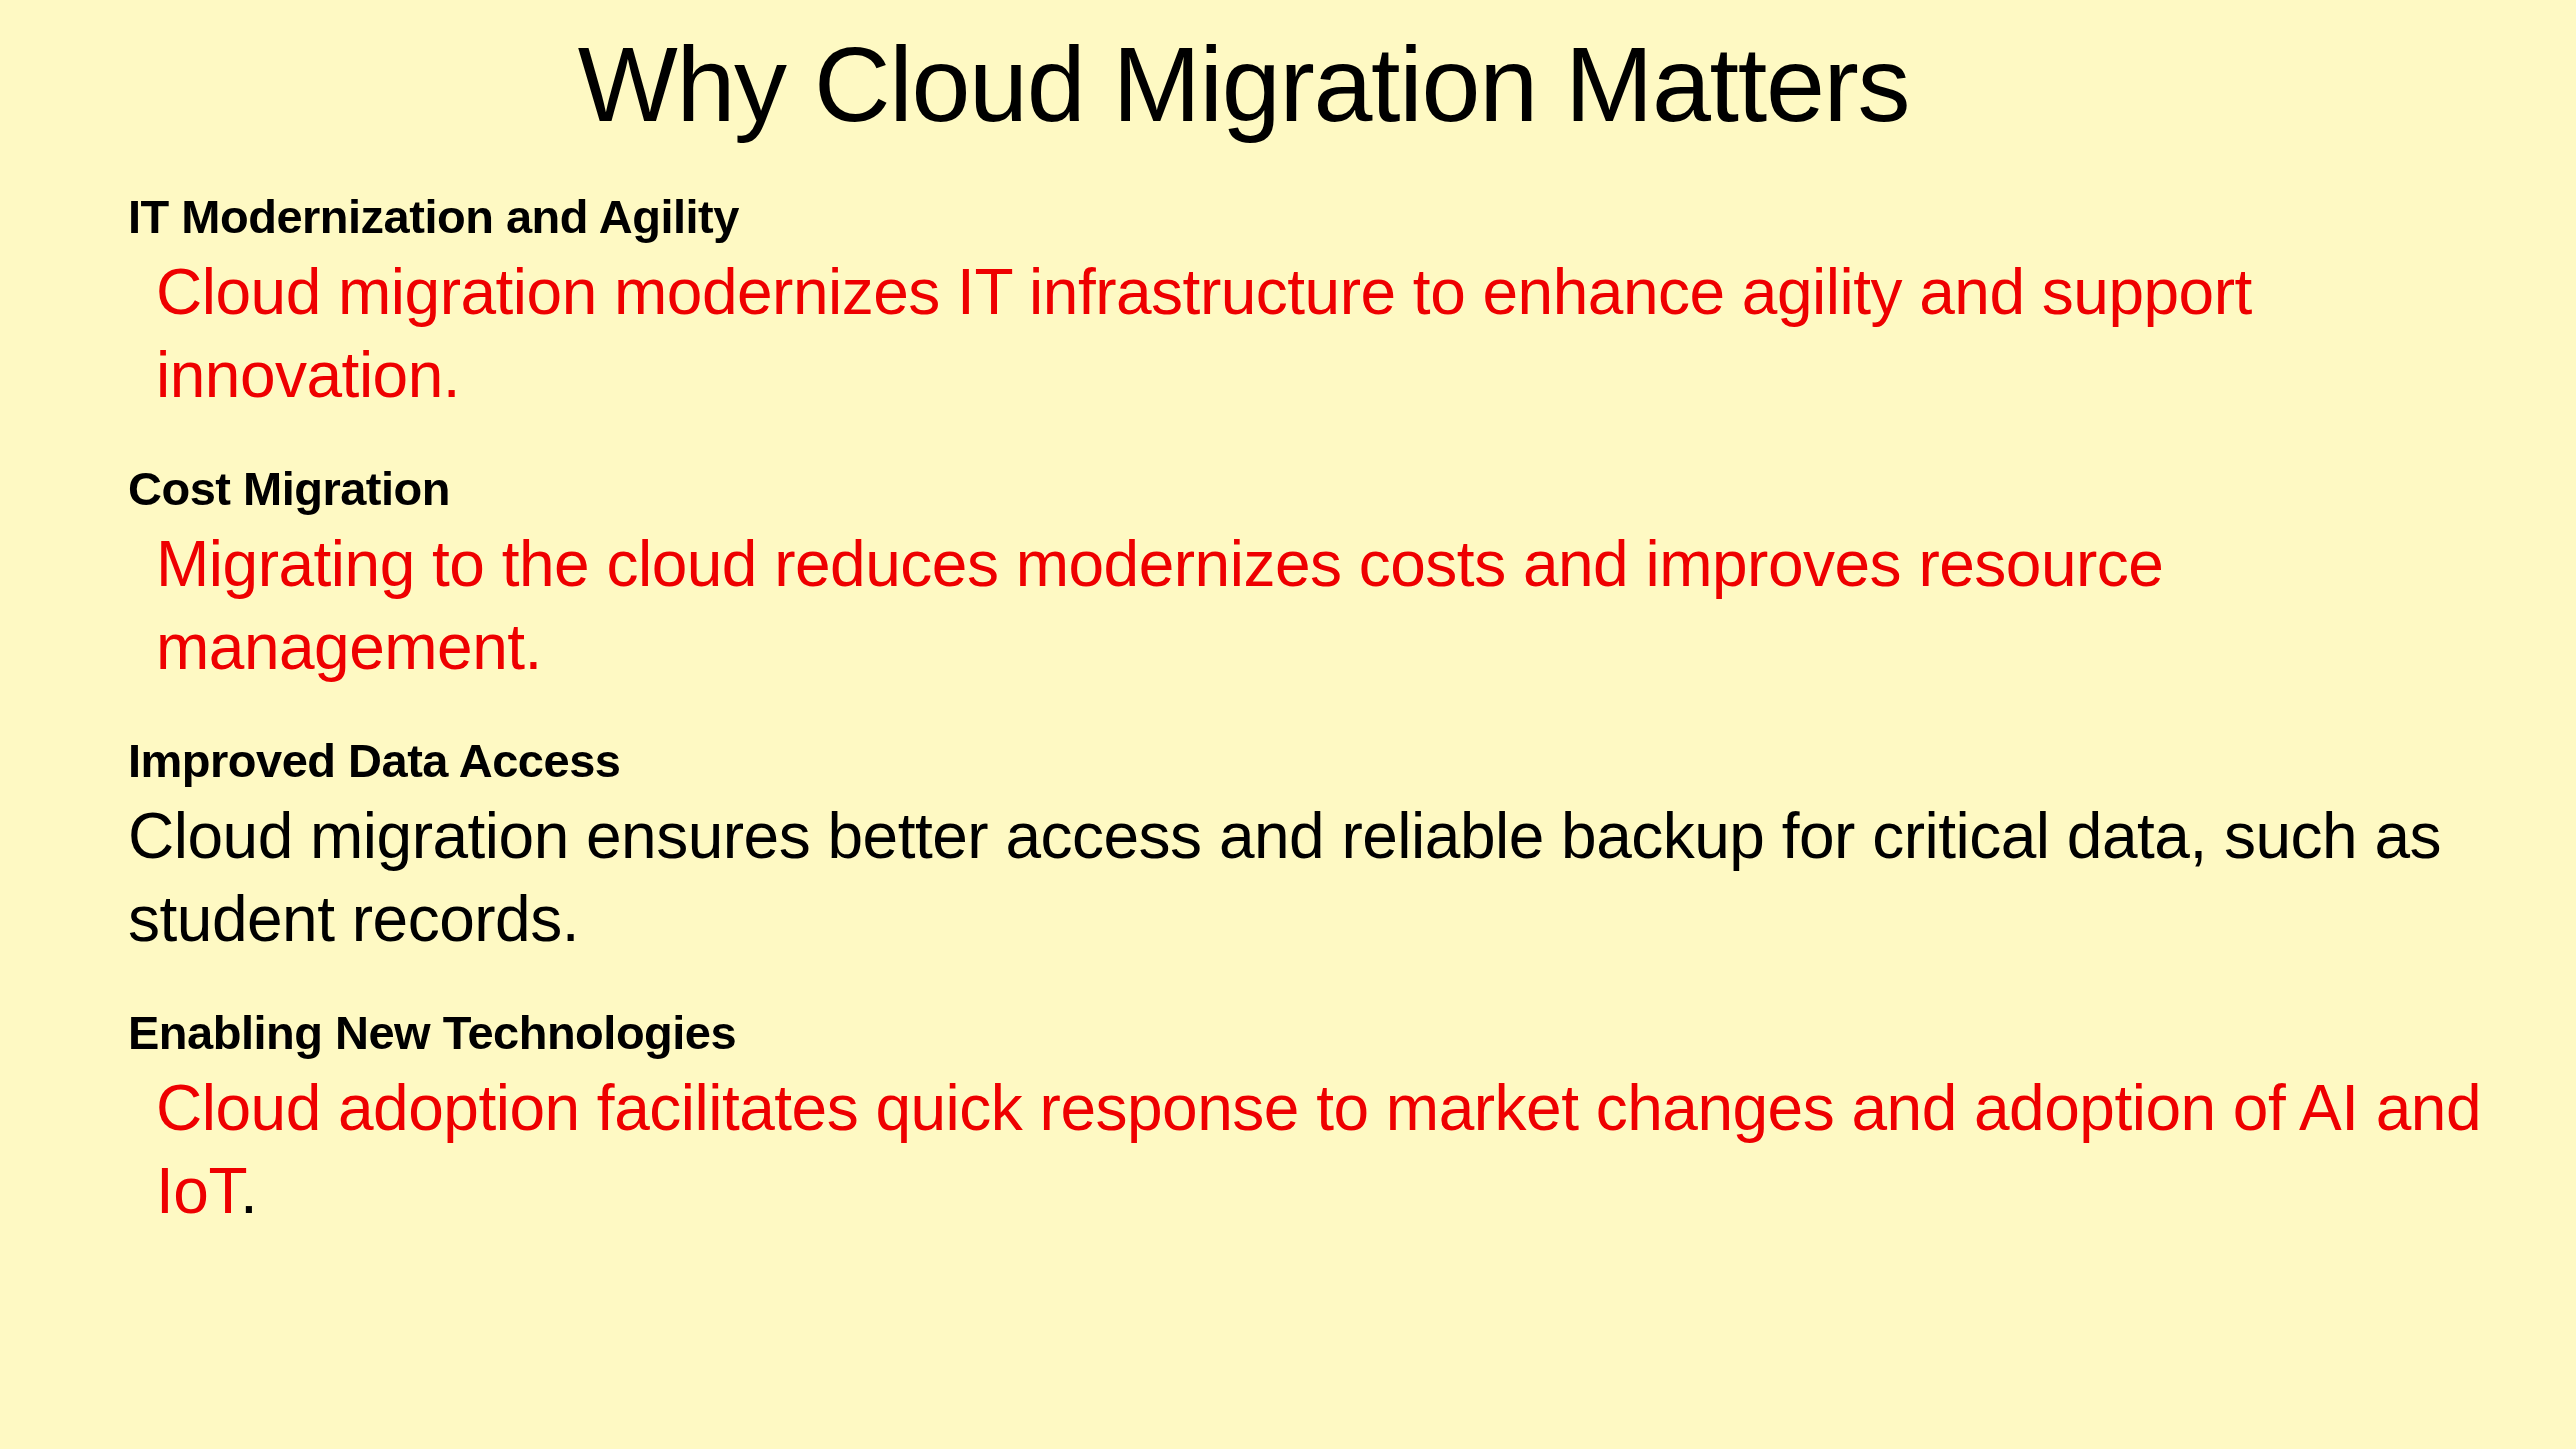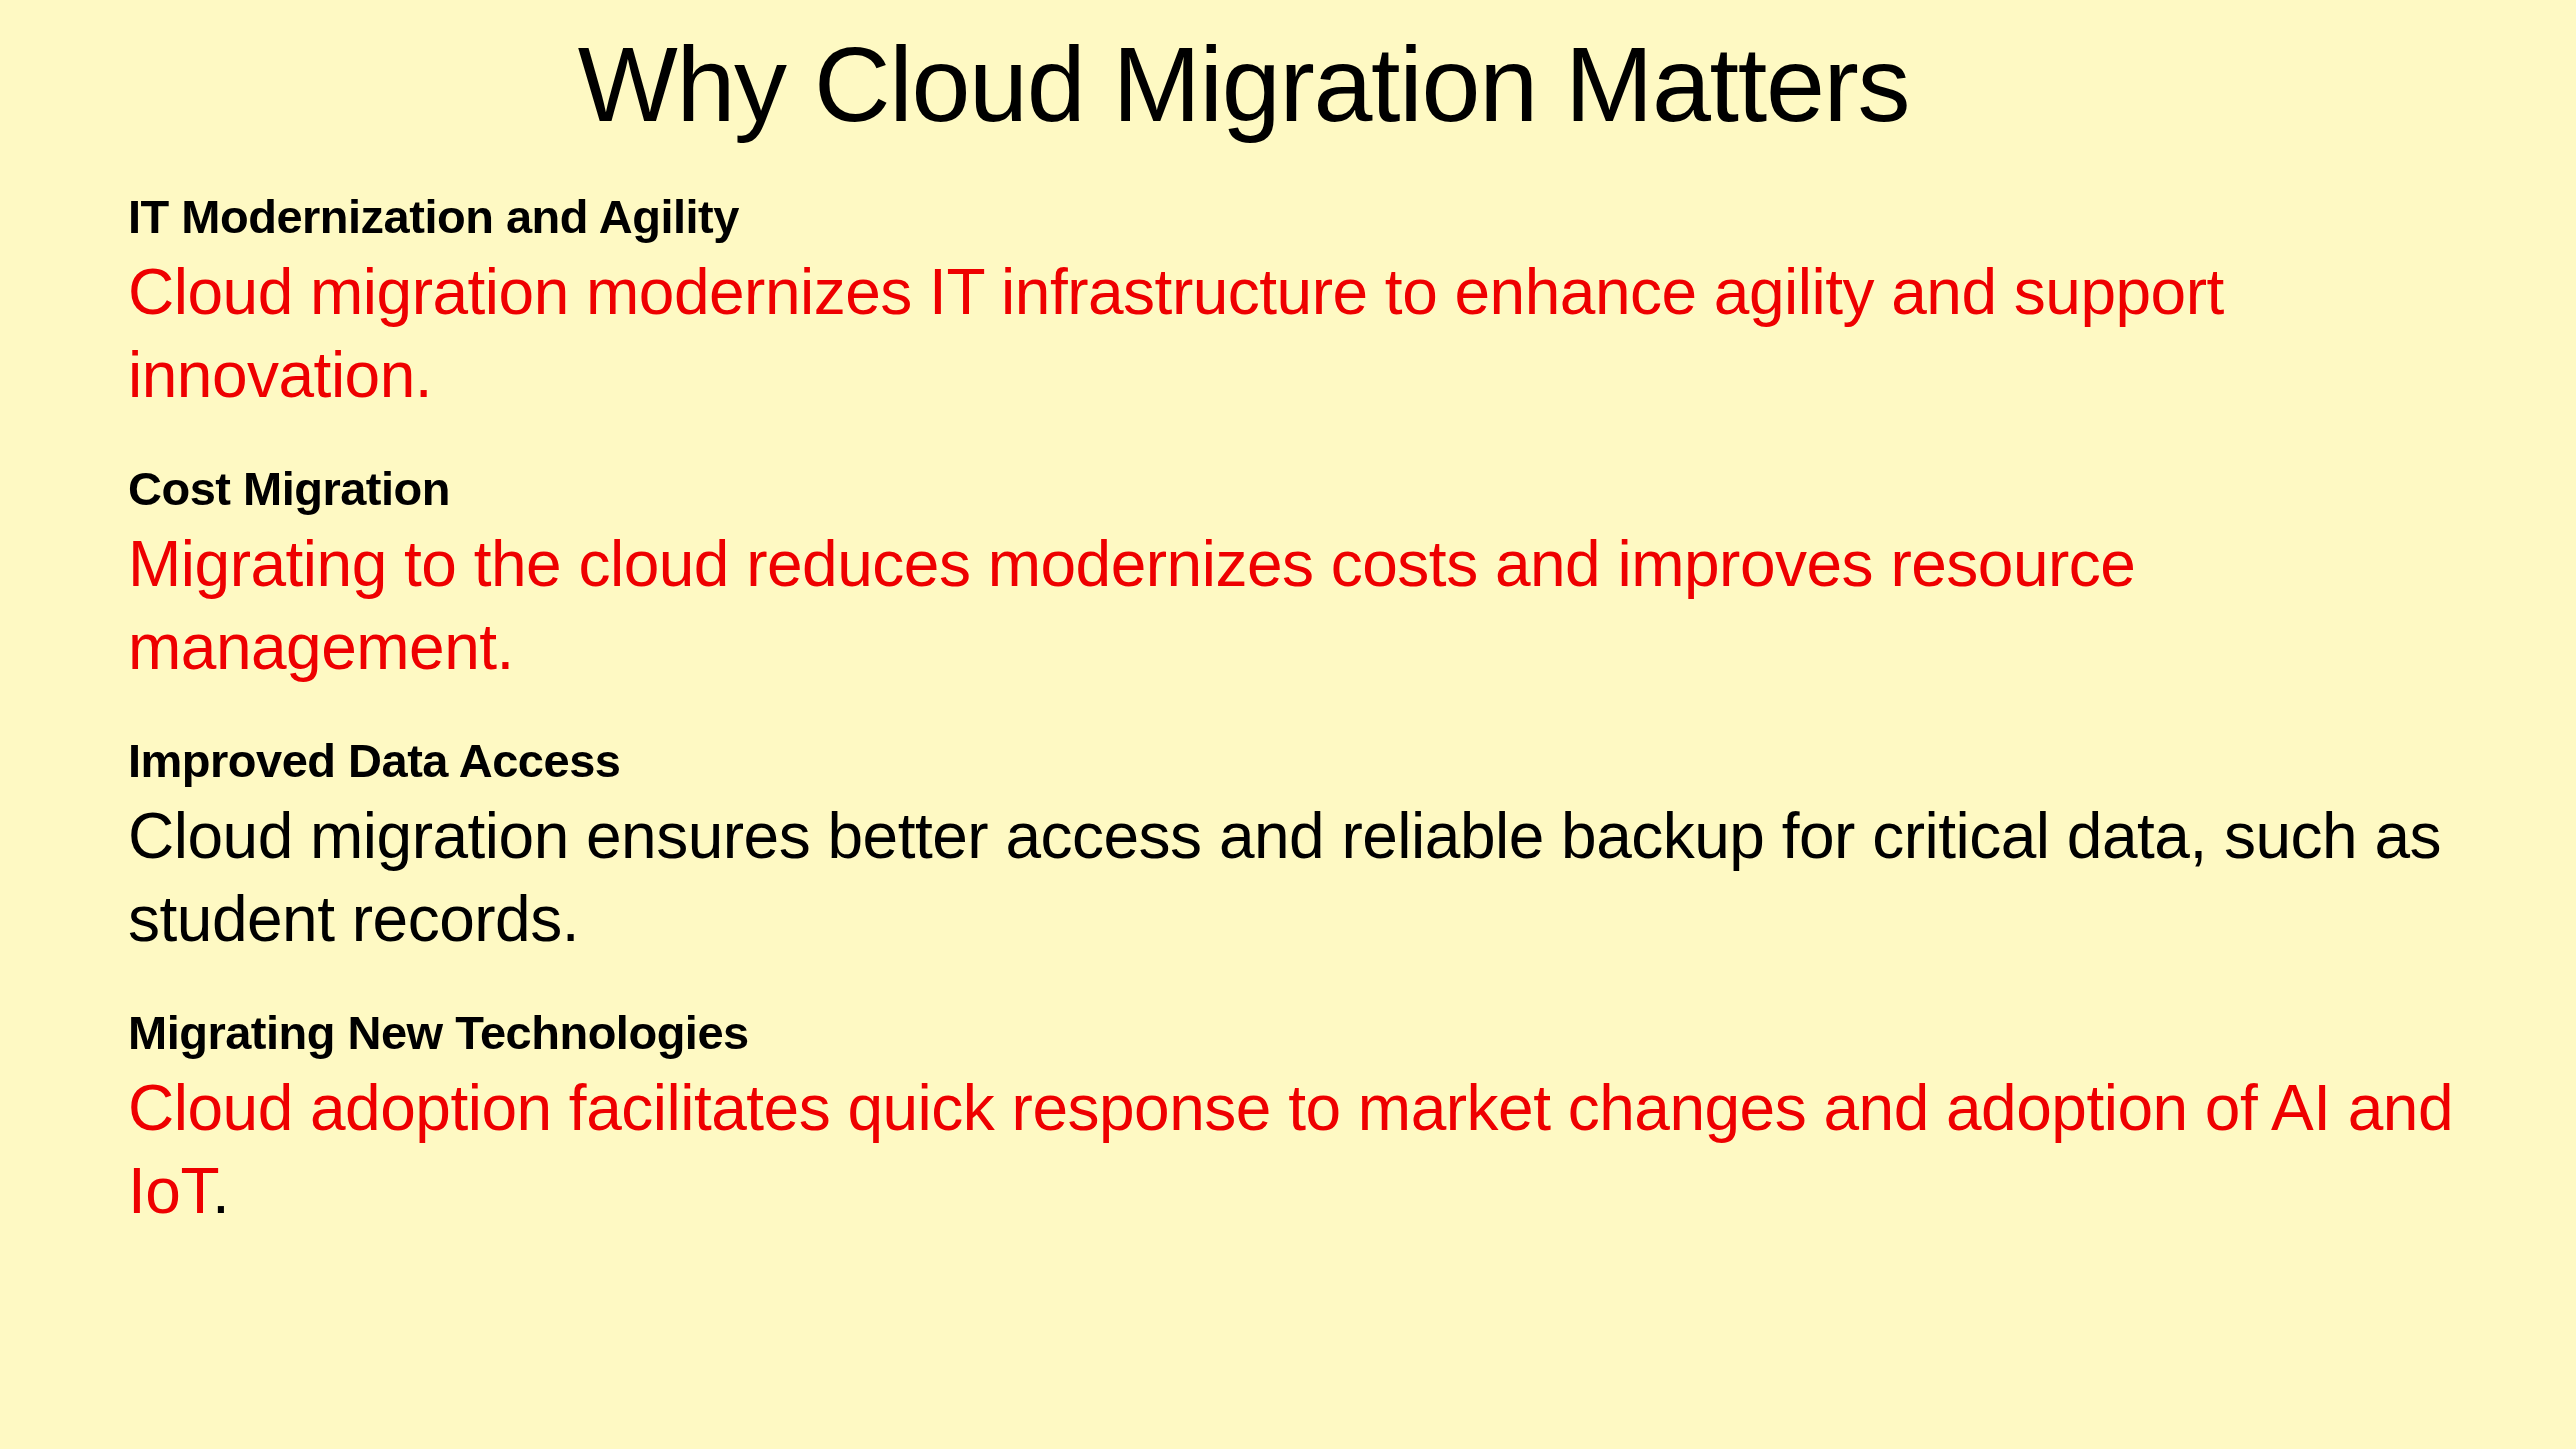--- a/index.html
+++ b/index.html
@@ -65,21 +65,21 @@
   .section-body {
     font-family: "Liberation Sans", sans-serif;
     font-weight: 400;
     font-size: 64px;
     line-height: 1.30;
     letter-spacing: -0.5px;
     margin: 0;
     max-width: 2361px;
   }
 
-  .section-body.is-red   { color: #EE0000; }
+  .section-body.is-red   { color: #EE0000; margin-left: 28px; }
   .section-body.is-black { color: #000000; }
 
   
   .punct-black { color: #000000; }
 </style>
 </head>
 <body>
 
 <div id="slide">
 
@@ -96,19 +96,19 @@
       <div class="section-heading">Cost Migration</div>
       <div class="section-body is-red">Migrating to the cloud reduces modernizes costs and improves resource management.</div>
     </div>
 
     <div class="section">
       <div class="section-heading">Improved Data Access</div>
       <div class="section-body is-black">Cloud migration ensures better access and reliable backup for critical data, such as student records.</div>
     </div>
 
     <div class="section">
-      <div class="section-heading">Migrating New Technologies</div>
+      <div class="section-heading">Enabling New Technologies</div>
       <div class="section-body is-red"><span>Cloud adoption facilitates quick response to market changes and adoption of AI and IoT</span><span class="punct-black">.</span></div>
     </div>
 
   </div>
 </div>
 
 
 </body></html>

